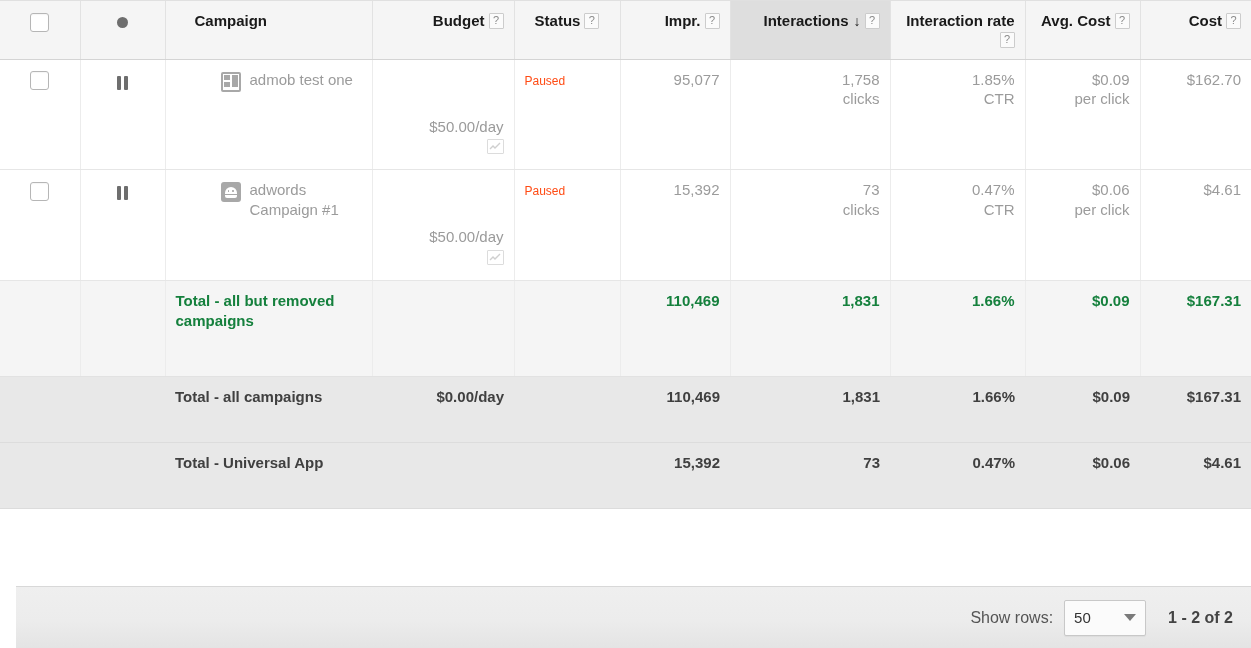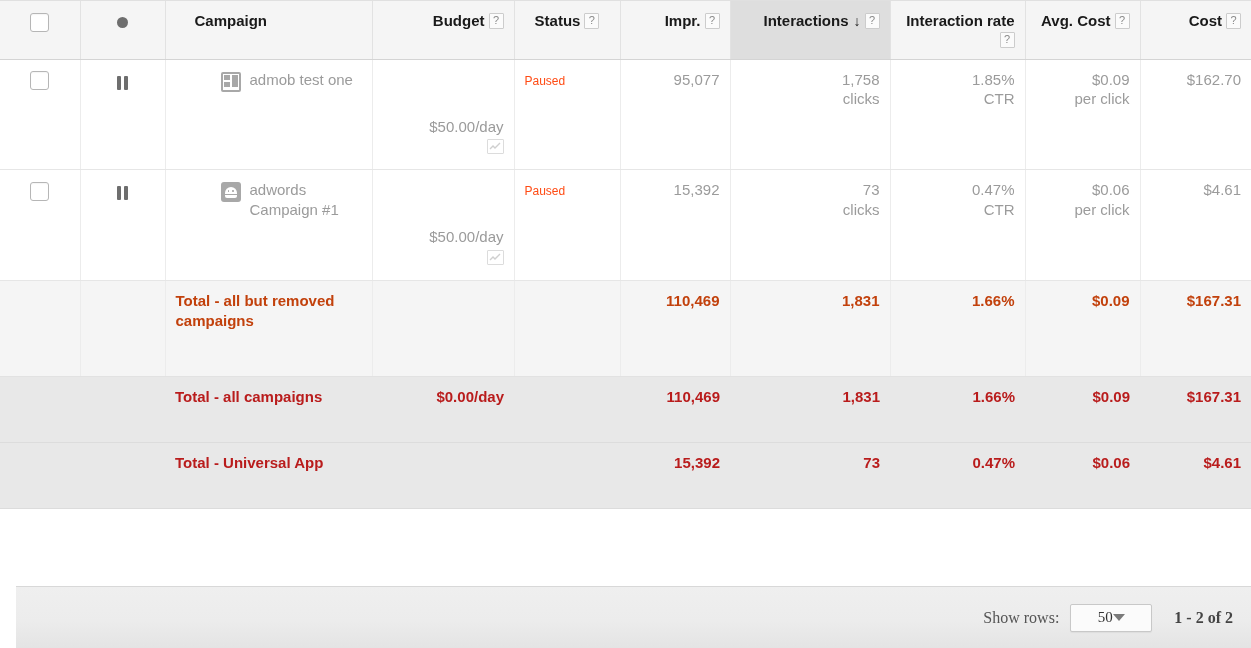--- a/index.html
+++ b/index.html
@@ -217,59 +217,58 @@
   .icon-chart svg { position:absolute; left:1px; top:1px; }
 
   .paused-label { color: #ff4b14; font-size: 12px; }
 
   .sub { display: block; }
 
   
   tr.total-sub td {
     background: #f5f5f5;
     font-weight: bold;
-    color: #c2410c;
+    color: #15803d;
     height: 96px;
     border-bottom: 1px solid #e2e2e2;
   }
   tr.total-main td {
     background: #e8e8e8;
     font-weight: bold;
-    color: #b91c1c;
+    color: #404040;
     border-right: none;
     border-bottom: 1px solid #dcdcdc;
     height: 66px;
   }
   tr.total-main.tall td { height: 66px; }
 
   
   .footer {
     position: absolute;
     left: 16px; right: 0; bottom: 0;
     height: 62px;
     background: linear-gradient(to bottom, #efefef 0%, #ececec 55%, #e4e4e4 100%);
     border-top: 1px solid #d8d8d8;
     display: flex;
     align-items: center;
     justify-content: flex-end;
     padding-right: 18px;
     box-sizing: border-box;
-    font-family: Liberation Serif, serif;
   }
   .show-rows-label {
     font-size: 16px;
     color: #555555;
     margin-right: 11px;
   }
   .select-box {
     display: inline-flex;
     align-items: center;
-    justify-content: center;
+    justify-content: space-between;
     width: 82px;
-    height: 28px;
+    height: 36px;
     background: #fbfbfb;
     border: 1px solid #c8c8c8;
     border-radius: 2px;
     box-shadow: 0 1px 1px rgba(0,0,0,.05);
     padding: 0 9px;
     box-sizing: border-box;
     cursor: pointer;
   }
   .select-value { font-size: 15px; color: #333333; }
   .caret {

